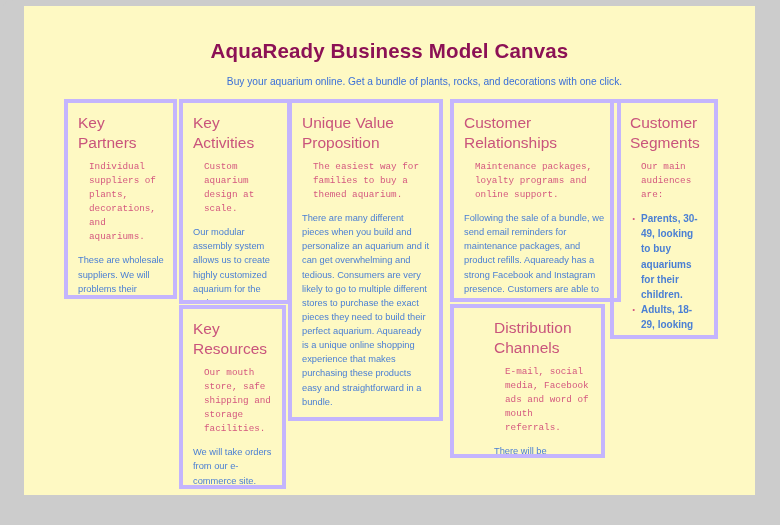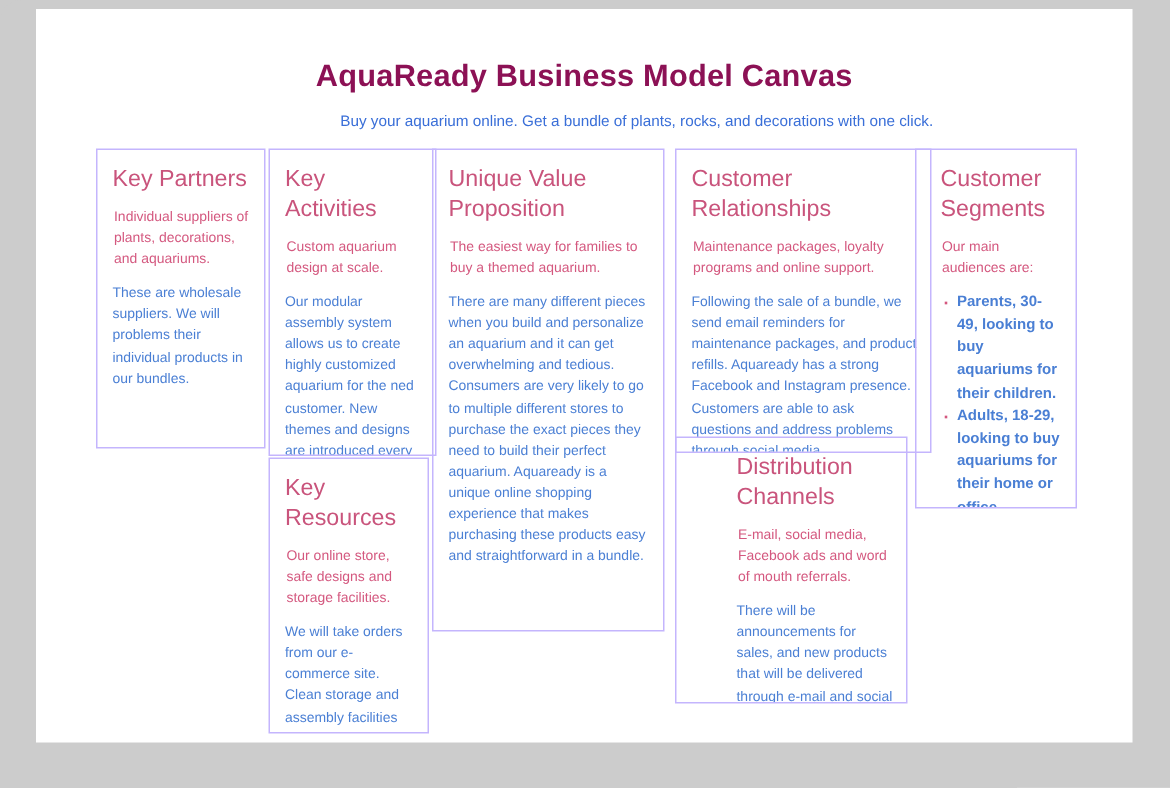--- a/index.html
+++ b/index.html
@@ -22,21 +22,21 @@
     background: #cccccc;
     border-radius: 14px 0 0 0;
   }
 
   #page {
     position: absolute;
     left: 24px;
     top: 6px;
     width: 731px;
     height: 489px;
-    background: #ffffff;
+    background: #fef9c3;
   }
 
   #canvas-title {
     position: absolute;
     left: 0;
     top: 33px;
     width: 731px;
     text-align: center;
     font-size: 20.5px;
     font-weight: bold;
@@ -50,38 +50,39 @@
     top: 70px;
     width: 731px;
     text-align: center;
     font-size: 10.2px;
     color: #3a6fd8;
     margin-left: 35px;
   }
 
   .block {
     position: absolute;
-    border: 1px solid #c4b5fd;
+    border: 4px solid #c4b5fd;
     box-sizing: border-box;
     overflow: hidden;
     padding: 10px 9px 6px 10px;
   }
 
   .block-title {
     font-size: 15.5px;
     color: #c9547c;
     line-height: 1.28;
     margin-bottom: 7px;
   }
 
   .para-primary {
     font-size: 9.3px;
     line-height: 1.52;
     color: #d4587f;
-    margin: 0 0 9px 1px;
+    margin: 0 0 9px 11px;
+    font-family: Liberation Mono, monospace;
   }
 
   .para-secondary {
     font-size: 9.3px;
     line-height: 1.52;
     color: #4a7fd4;
     margin: 0 0 9px 0;
   }
 
   ul.segment-list {
@@ -105,21 +106,21 @@
     font-size: 12px;
     color: #d4587f;
   }
 
   
   #block-key-partners        { left: 40px;  top: 93px;  width: 113px; height: 200px; }
   #block-key-activities      { left: 155px; top: 93px;  width: 112px; height: 205px; }
   #block-key-resources       { left: 155px; top: 299px; width: 107px; height: 184px; }
   #block-value-proposition   { left: 264px; top: 93px;  width: 155px; height: 322px; }
   #block-customer-relations  { left: 426px; top: 93px;  width: 171px; height: 203px; }
-  #block-distribution        { left: 426px; top: 285px; width: 155px; height: 178px; padding-left: 40px; }
+  #block-distribution        { left: 426px; top: 298px; width: 155px; height: 154px; padding-left: 40px; }
   #block-customer-segments   { left: 586px; top: 93px;  width: 108px; height: 240px; padding-left: 16px; }
 </style>
 </head>
 <body>
 
 <div id="backdrop"></div>
 
 <div id="page">
 
   <div id="canvas-title">AquaReady Business Model Canvas</div>
@@ -132,21 +133,21 @@
   </div>
 
   <div class="block" id="block-key-activities">
     <div class="block-title">Key Activities</div>
     <p class="para-primary">Custom aquarium design at scale.</p>
     <p class="para-secondary">Our modular assembly system allows us to create highly customized aquarium for the ned customer. New themes and designs are introduced every season.</p>
   </div>
 
   <div class="block" id="block-key-resources">
     <div class="block-title">Key Resources</div>
-    <p class="para-primary">Our online store, safe designs and storage facilities.</p>
+    <p class="para-primary">Our mouth store, safe shipping and storage facilities.</p>
     <p class="para-secondary">We will take orders from our e-commerce site. Clean storage and assembly facilities outside of Detroit. Own</p>
   </div>
 
   <div class="block" id="block-value-proposition">
     <div class="block-title">Unique Value Proposition</div>
     <p class="para-primary">The easiest way for families to buy a themed aquarium.</p>
     <p class="para-secondary">There are many different pieces when you build and personalize an aquarium and it can get overwhelming and tedious. Consumers are very likely to go to multiple different stores to purchase the exact pieces they need to build their perfect aquarium. Aquaready is a unique online shopping experience that makes purchasing these products easy and straightforward in a bundle.</p>
   </div>
 
   <div class="block" id="block-customer-relations">

